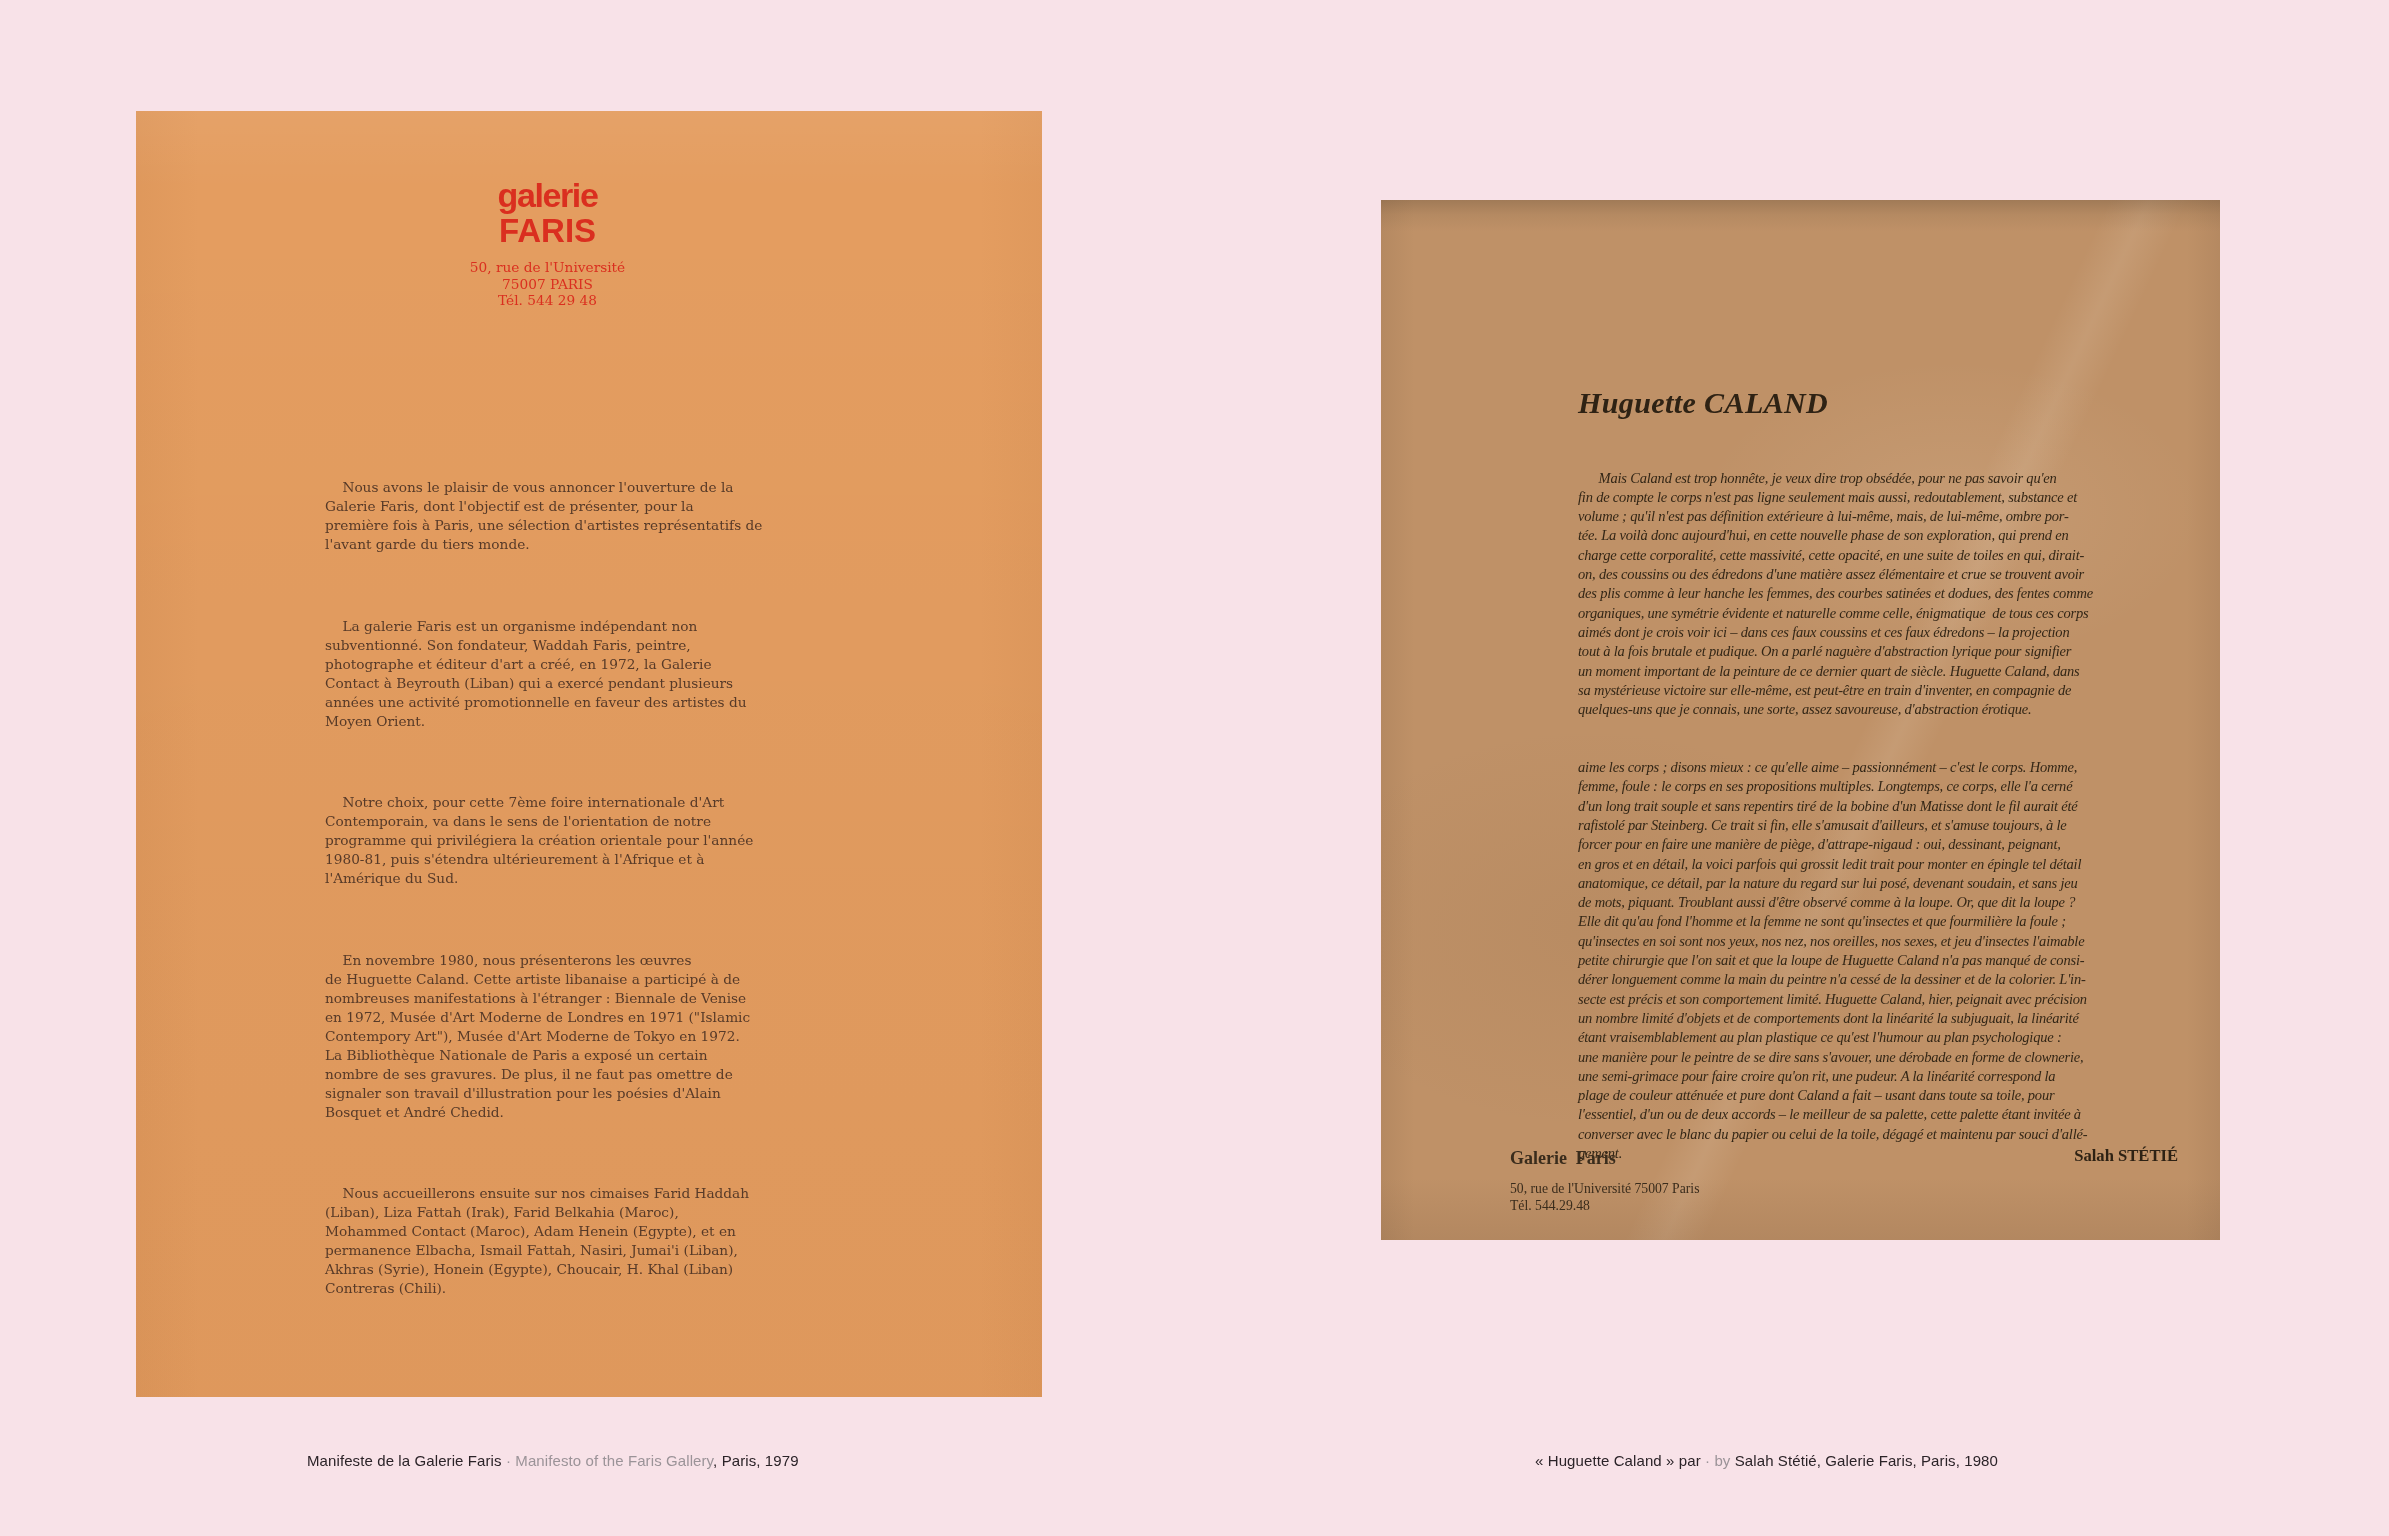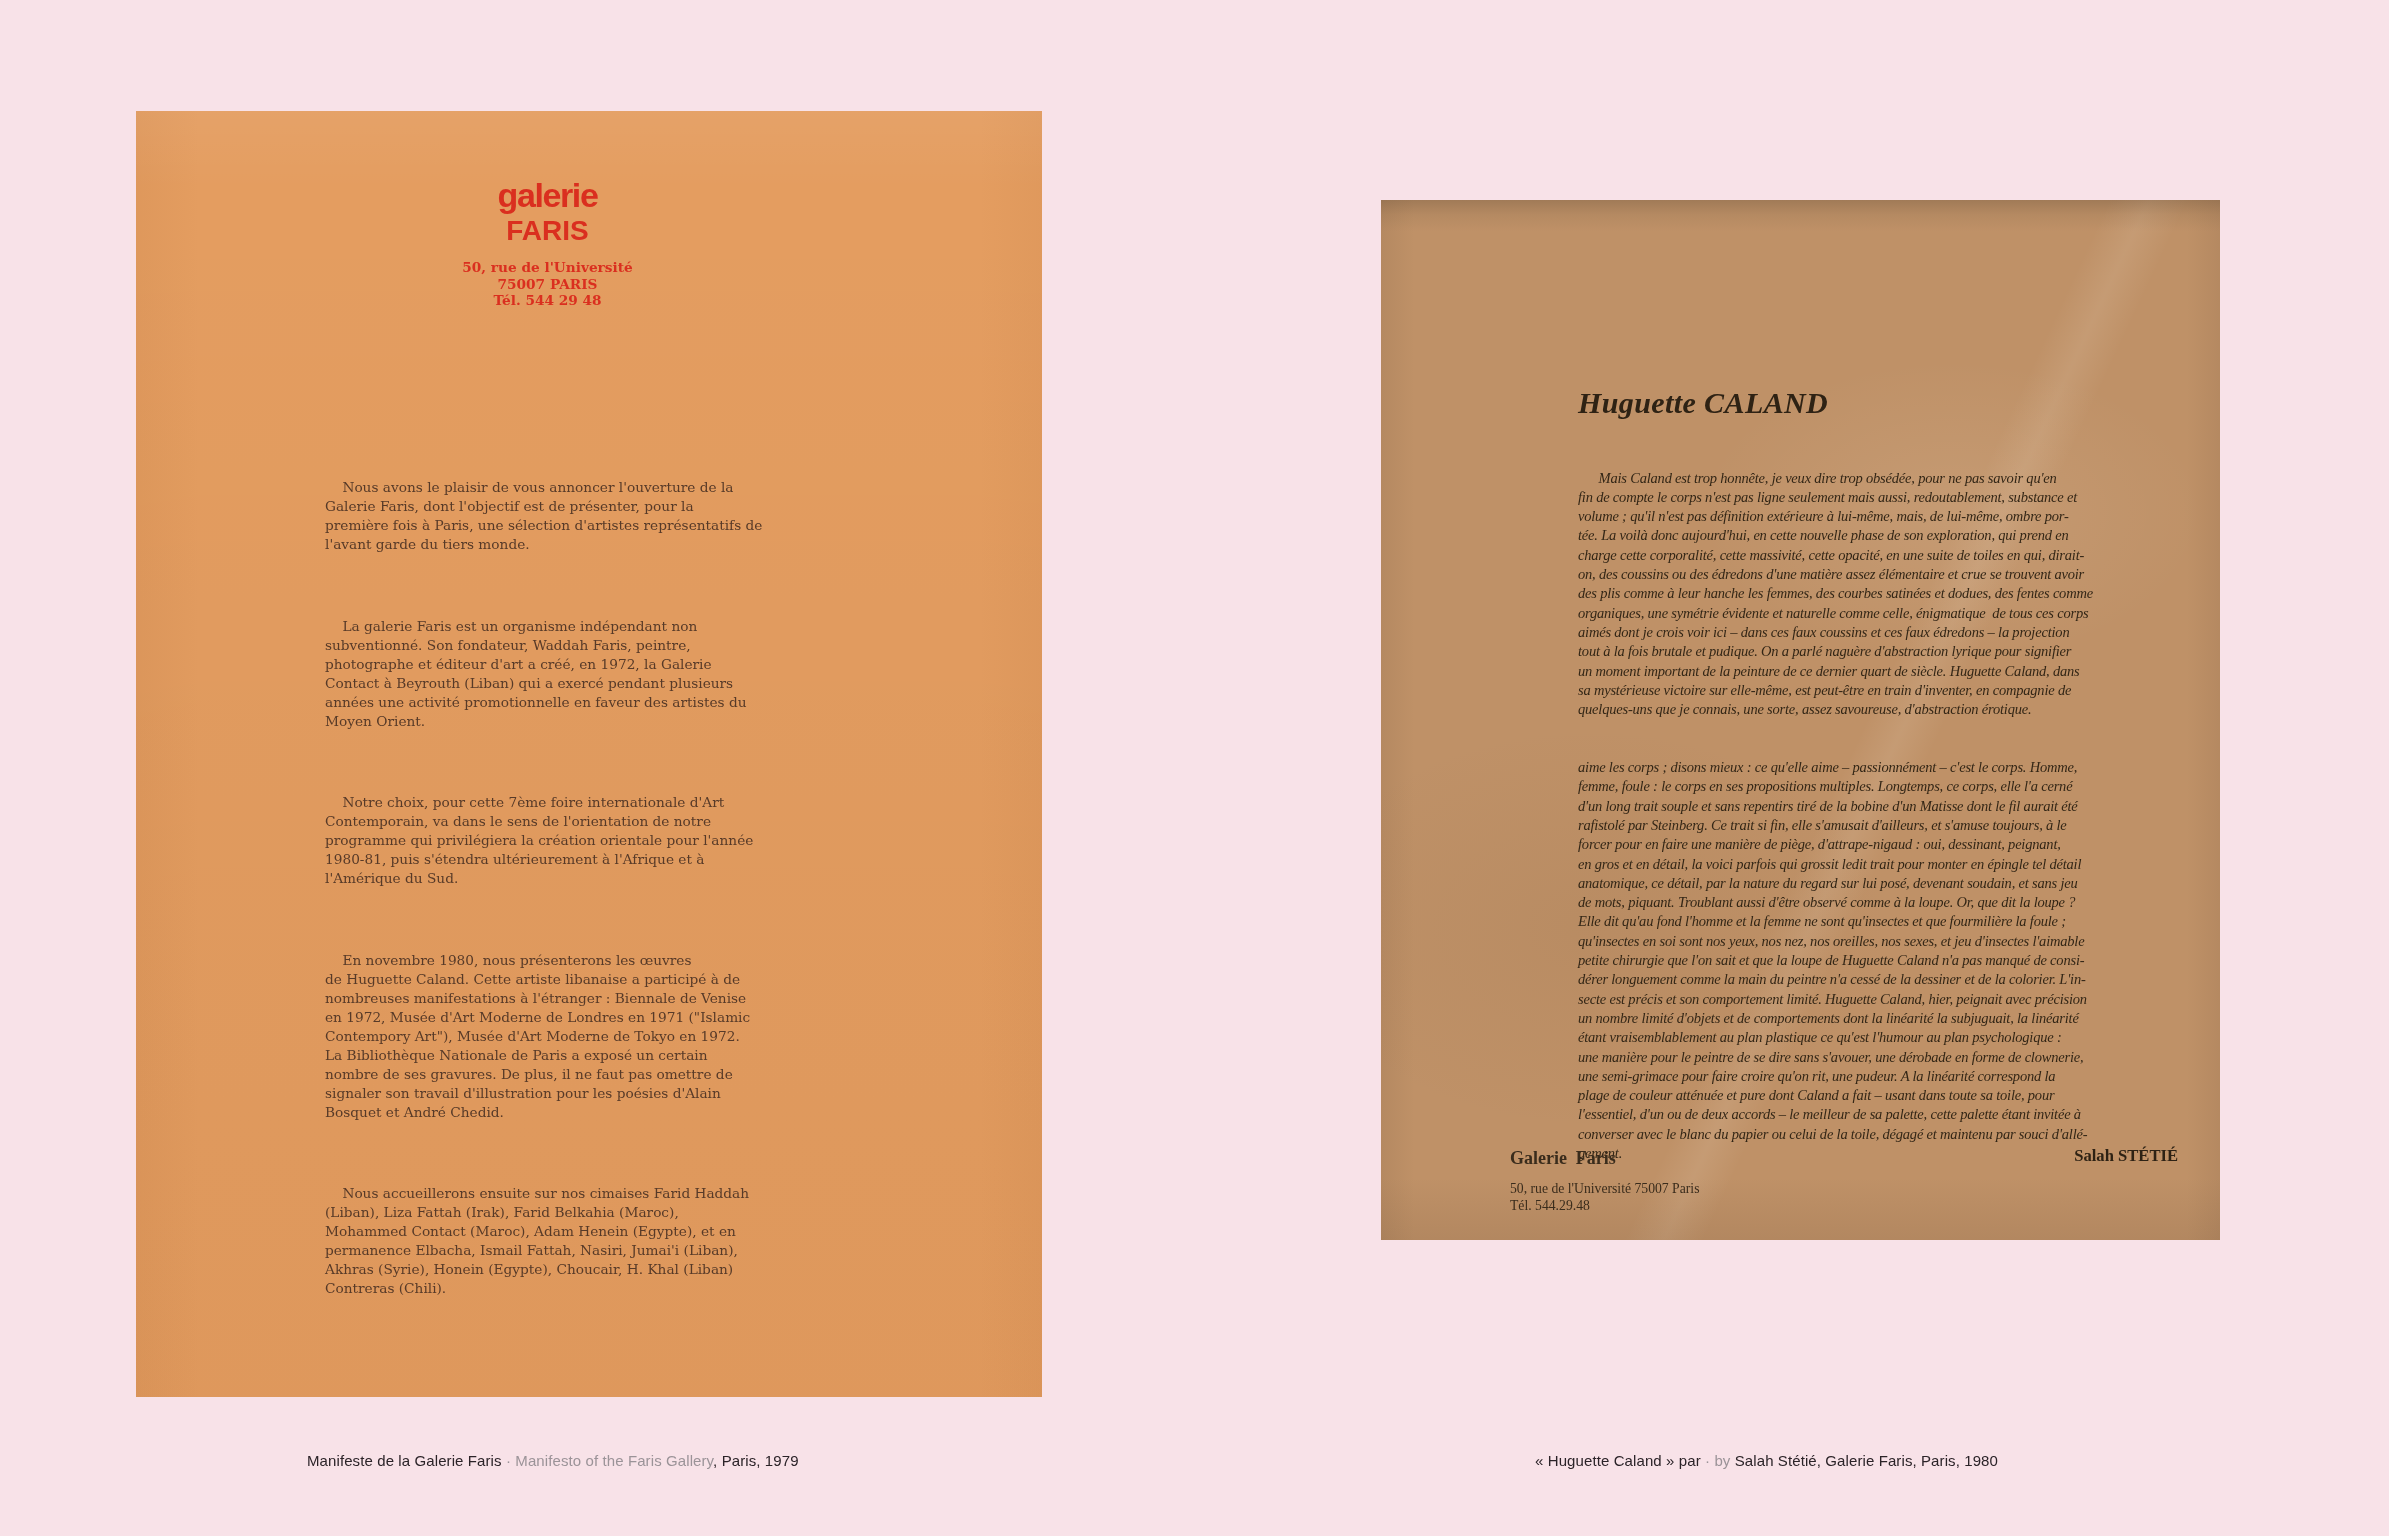--- a/index.html
+++ b/index.html
@@ -39,29 +39,29 @@
     font-family: "Liberation Sans", sans-serif;
     font-weight: bold;
     font-size: 34px;
     line-height: 36px;
     letter-spacing: -1.4px;
     color: #da2f1f;
   }
   .logo-line2 {
     font-family: "Liberation Sans", sans-serif;
     font-weight: bold;
-    font-size: 28px;
+    font-size: 33px;
     line-height: 36px;
     letter-spacing: 0px;
     color: #da2f1f;
   }
   .logo-address {
     margin-top: 10px;
     font-family: "DejaVu Serif", serif;
-    font-weight: bold;
+    font-weight: normal;
     font-size: 13.7px;
     line-height: 16.6px;
     color: #da2f1f;
   }
   .left-body {
     position: absolute;
     left: 189px;
     top: 329px;
     width: 564px;
     font-family: "DejaVu Serif", serif;

